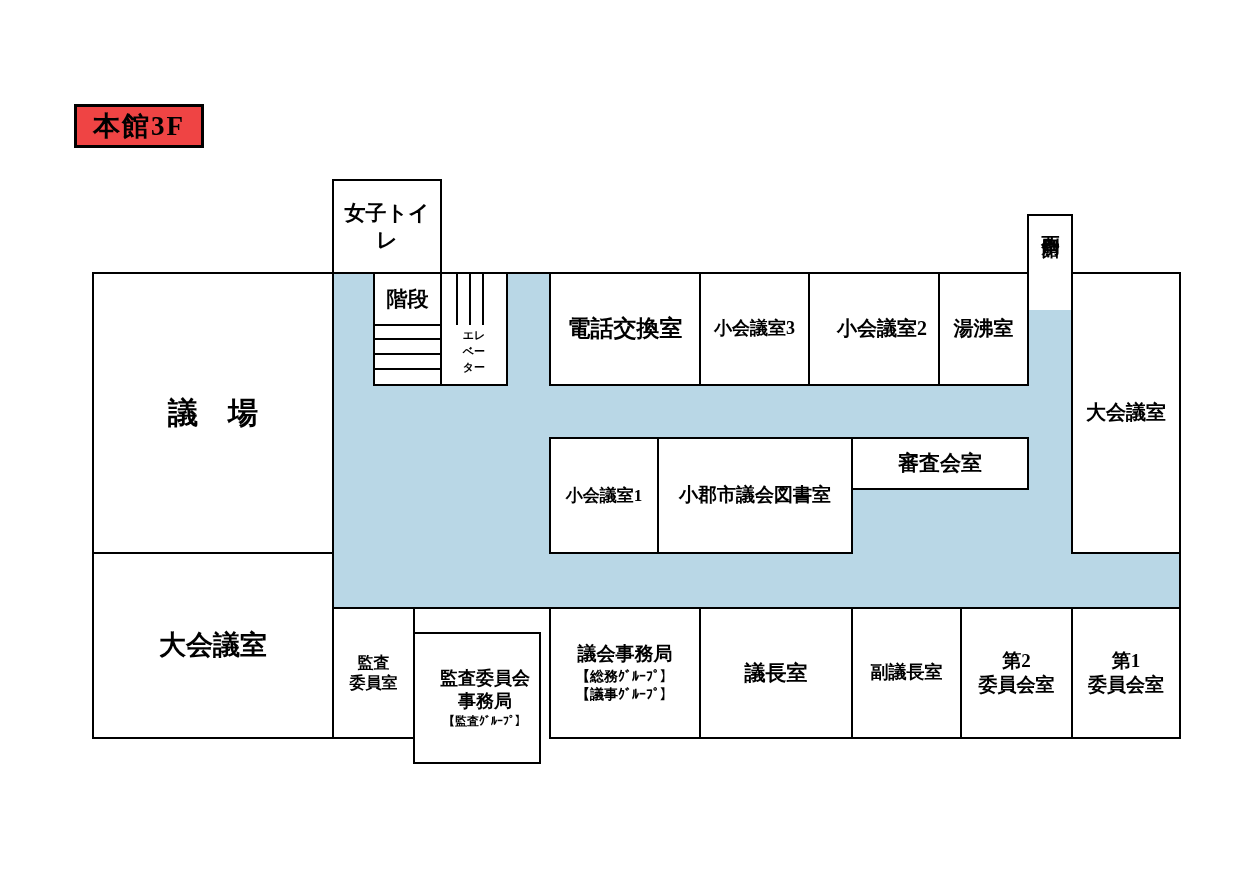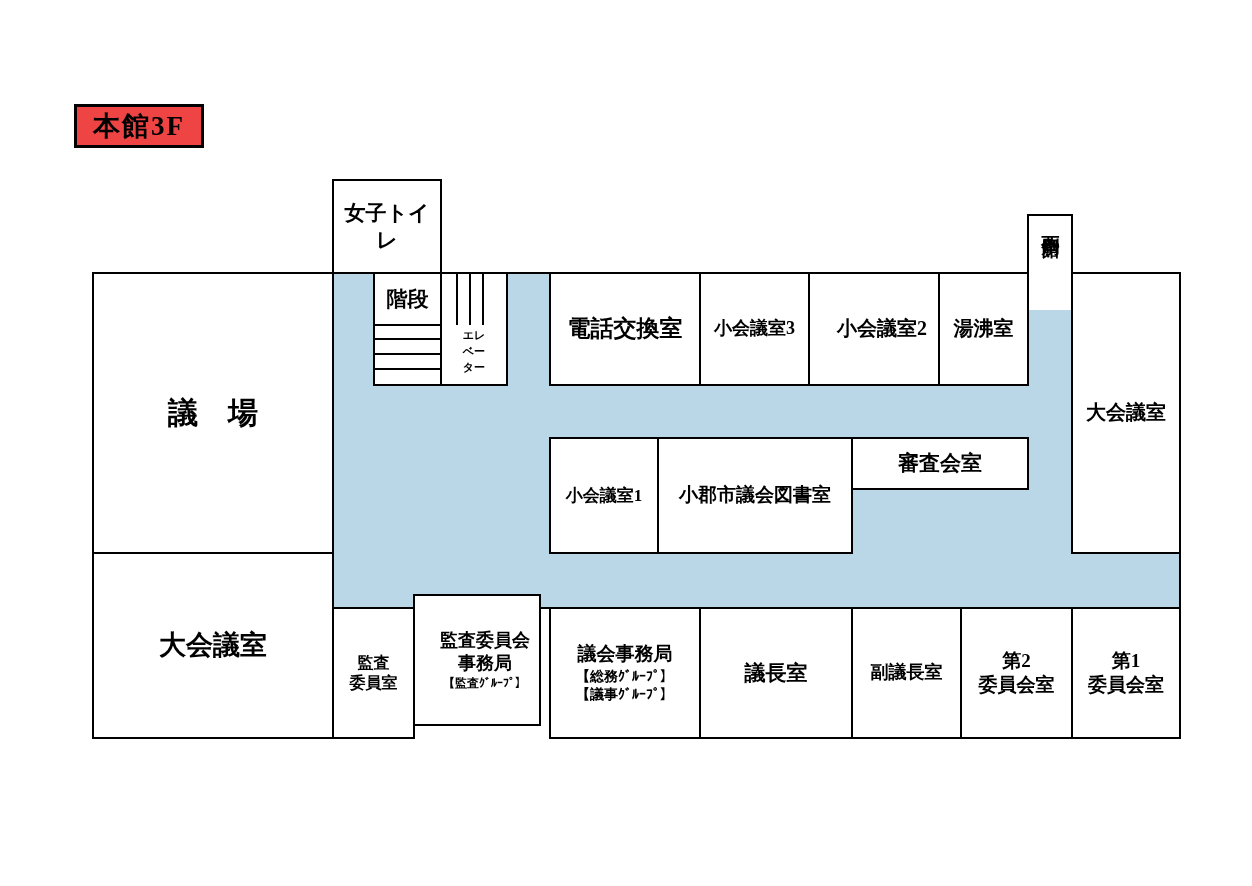--- a/index.html
+++ b/index.html
@@ -63,21 +63,21 @@
 
   <div class="box" style="left:1071px;top:272px;width:110px;height:282px;font-size:20px;">大会議室</div>
 
   <div class="box" style="left:549px;top:437px;width:110px;height:117px;font-size:17px;">小会議室1</div>
   <div class="box" style="left:657px;top:437px;width:196px;height:117px;font-size:19px;">小郡市議会図書室</div>
   <div class="box" style="left:851px;top:437px;width:178px;height:53px;font-size:21px;">審査会室</div>
 
   <div class="box" style="left:332px;top:607px;width:83px;height:132px;font-size:16px;">監査
 委員室</div>
 
-  <div class="box" style="left:413px;top:594px;width:128px;height:132px;padding-left:16px;">
+  <div class="box" style="left:413px;top:632px;width:128px;height:132px;padding-left:16px;">
     <span class="stack">
       <span style="font-size:18px;">監査委員会
 事務局</span>
       <span class="sub" style="font-size:12px;">【監査ｸﾞﾙｰﾌﾟ】</span>
     </span>
   </div>
 
   <div class="box" style="left:549px;top:607px;width:152px;height:132px;text-align:right;">
     <span class="stack">
       <span style="font-size:19px;">議会事務局</span>

